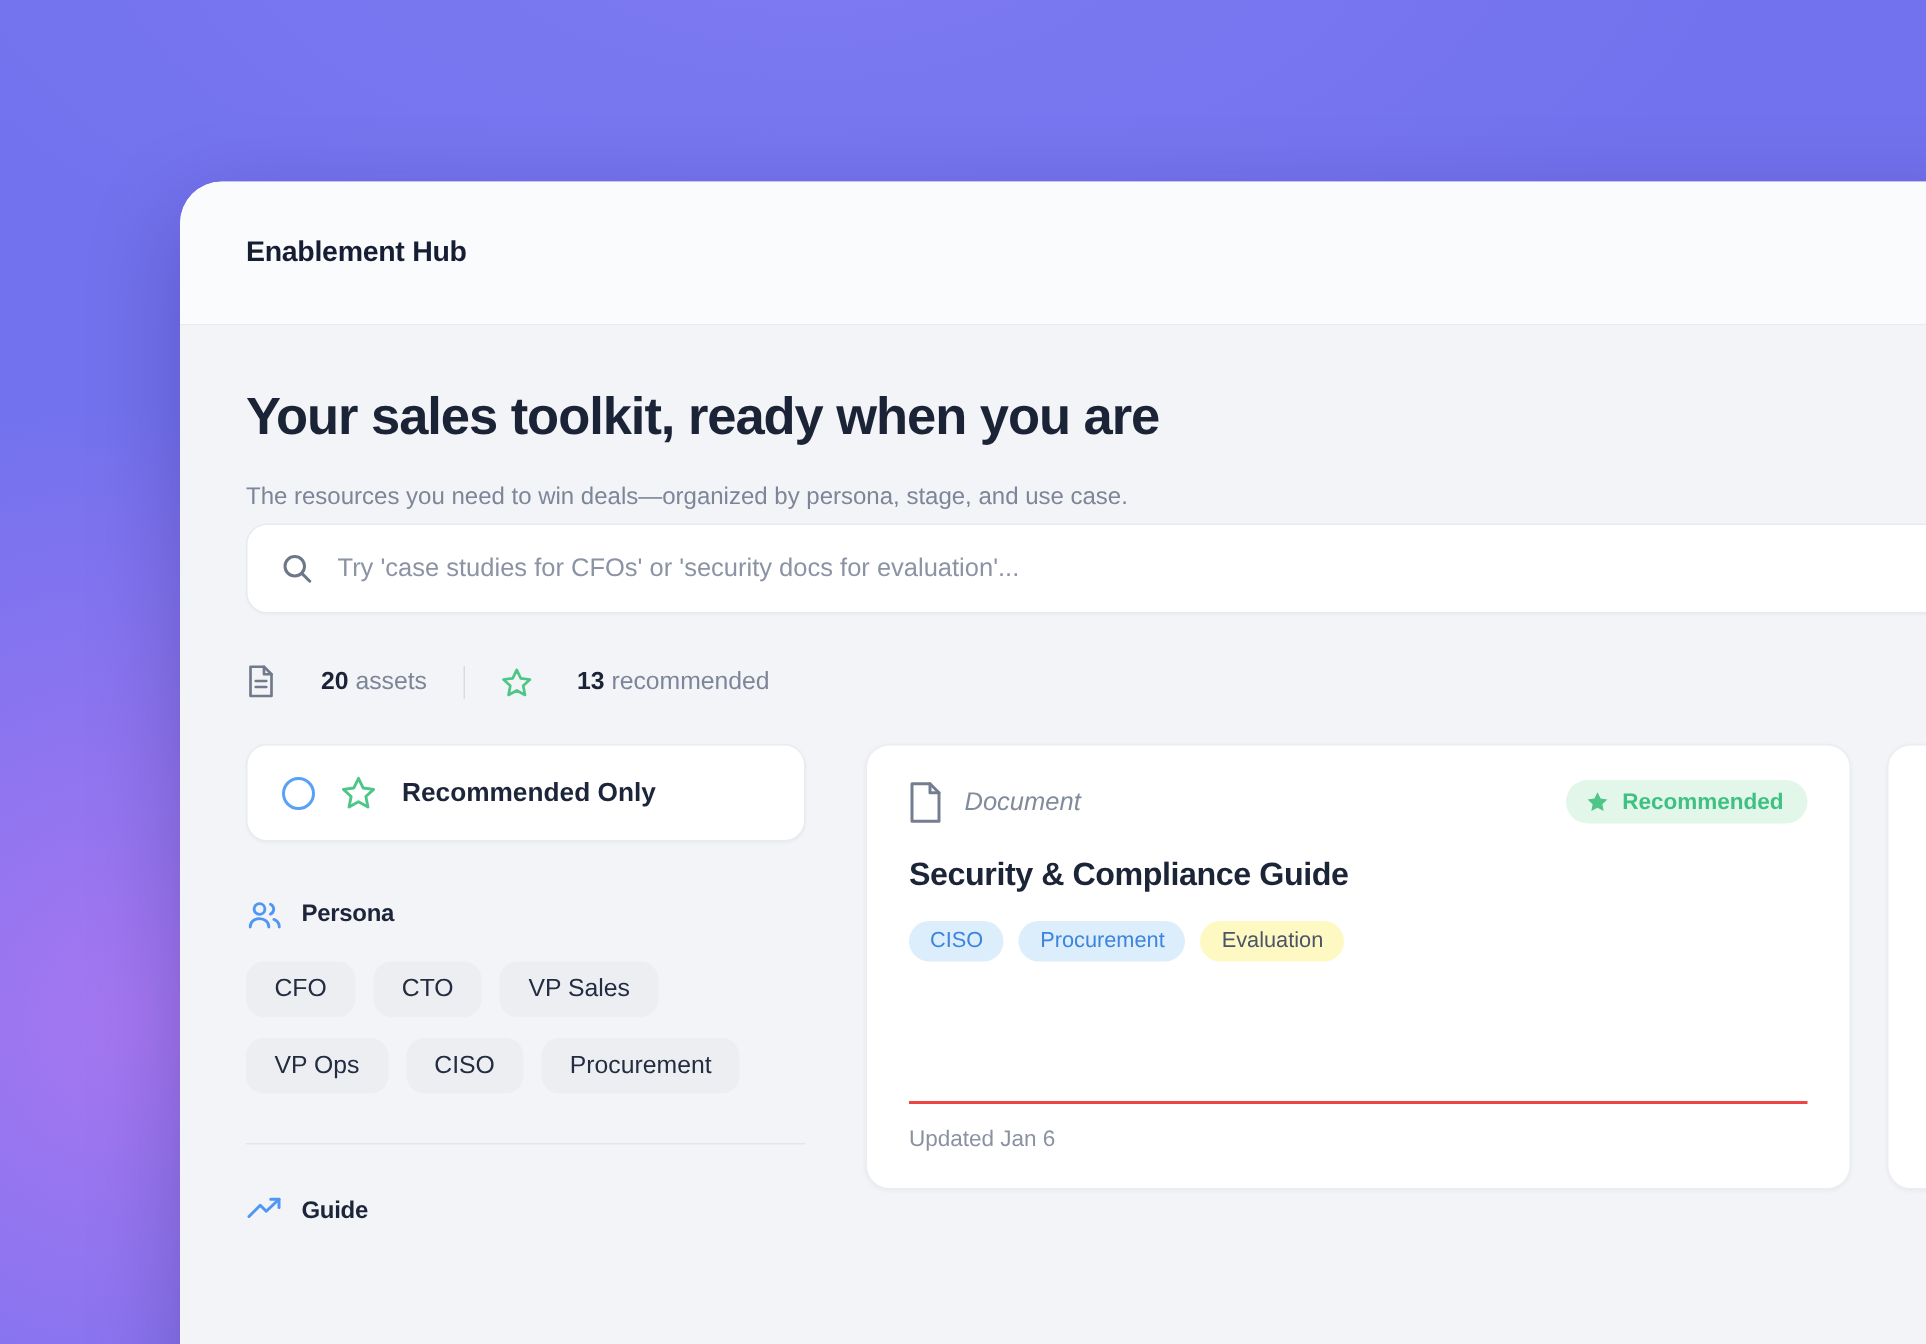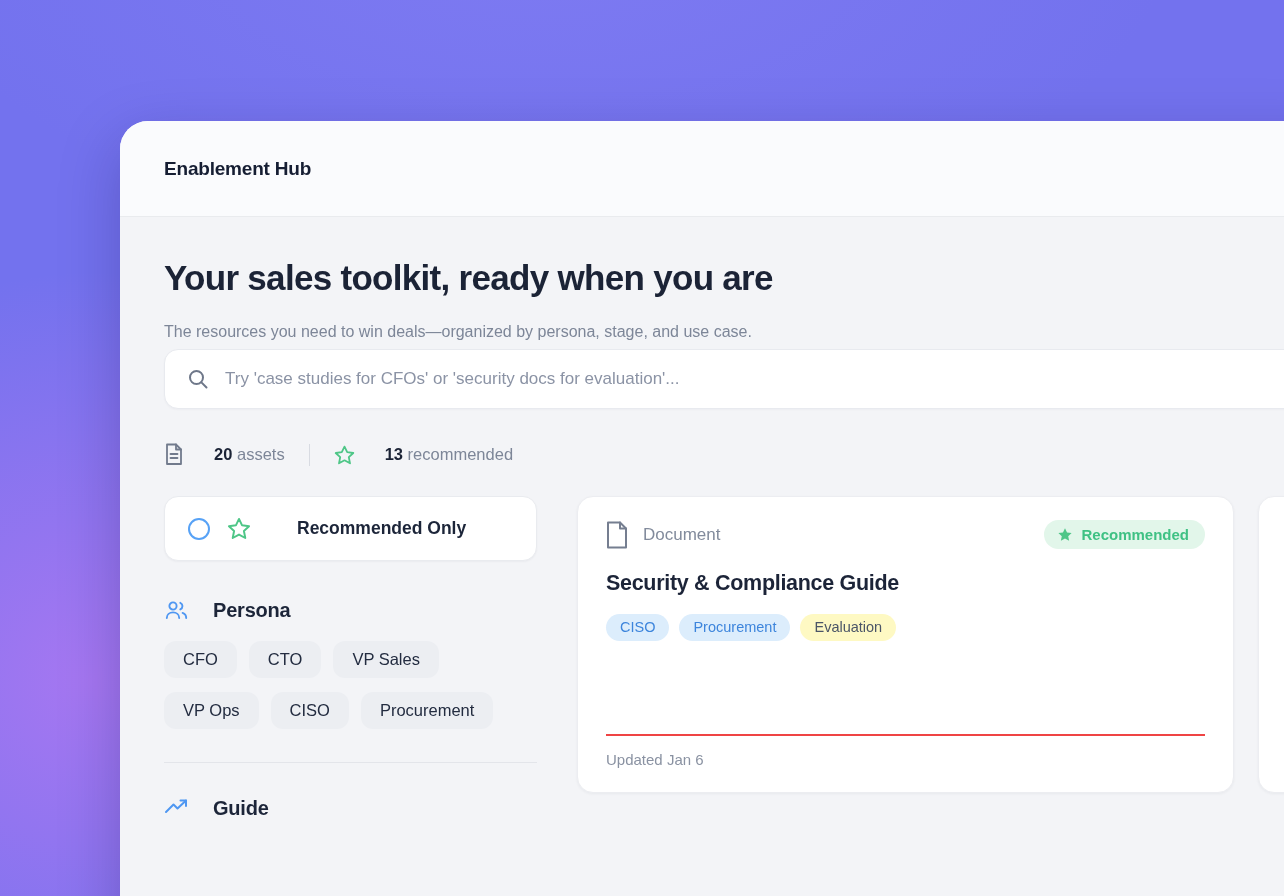--- a/index.html
+++ b/index.html
@@ -46,38 +46,38 @@
   .stat b { color:#1b2336; font-weight:700;margin-left:21px; }
   .stat-divider { width:1px; height:22px; background:#d8dbe2; margin:0 24px; }
   .content-grid { display:flex; gap:40px; margin-top:30px; align-items:flex-start; }
   .sidebar { width:373px; flex:none; }
   .rec-card {
     background:#fff; border:1px solid #e9ebef; border-radius:14px; height:65px;
     display:flex; align-items:center; gap:17px; padding:0 23px; cursor:pointer;
     box-shadow:0 1px 2px rgba(23,30,52,.04); margin-bottom:37px;
   }
   .radio-circle { width:22px; height:22px; border:2px solid #57a2f6; border-radius:50%; flex:none; }
-  .rec-card-label { font-size:17.5px; font-weight:600; color:#1c2539;margin-left:29px; }
+  .rec-card-label { font-size:17.5px; font-weight:600; color:#1c2539; }
   .section-head { display:flex; align-items:center; gap:12px; margin-bottom:19px; }
-  .section-head-label { font-size:20px; font-weight:700; color:#1c2539; letter-spacing:-.2px;margin-left:12px; }
+  .section-head-label { font-size:16px; font-weight:700; color:#1c2539; letter-spacing:-.2px; }
   .chip-wrap { display:flex; flex-wrap:wrap; gap:14px 12px; }
   .chip {
     background:#eceef2; border-radius:12px; padding:9px 19px; font-size:16.5px;
     color:#232c40; font-weight:500; cursor:pointer; line-height:19px;
   }
   .side-divider { border:none; border-top:1px solid #e3e5ea; margin:33px 0 34px; }
   .cards-row { flex:1; display:flex; gap:24px; }
   .asset-card {
     background:#fff; border:1px solid #ecedf1; border-radius:16px;
     box-shadow:0 1px 3px rgba(23,30,52,.05);
     width:657px; flex:none; height:297px; padding:23px 28px 0;
     display:flex; flex-direction:column; cursor:pointer;
   }
   .card-top { display:flex; align-items:center; justify-content:space-between; }
-  .card-type { display:flex; align-items:center; gap:15px; font-size:17px; color:#828b9c; }
+  .card-type { display:flex; align-items:center; gap:15px; font-size:17px; color:#828b9c;font-style:italic; }
   .badge {
     display:flex; align-items:center; gap:8px; background:#e2f6ea; color:#3fc184;
     font-size:15px; font-weight:700; border-radius:999px; padding:6px 16px 6px 13px;
   }
   .card-title { font-size:21.5px; font-weight:700; color:#1c2438; letter-spacing:-.3px; margin-top:22px; }
   .card-desc { font-size:17px; line-height:27px; color:#7b8494; max-width:580px; margin-top:15px; }
   .tag-row { display:flex; gap:10px; margin-top:18px; }
   .tag { border-radius:999px; padding:5px 14px; font-size:14.5px; font-weight:500; line-height:17px; }
   .tag.blue { background:#dcedfc; color:#3d85dc; }
   .tag.gray { background:#fef9c3; color:#4b5567; }

